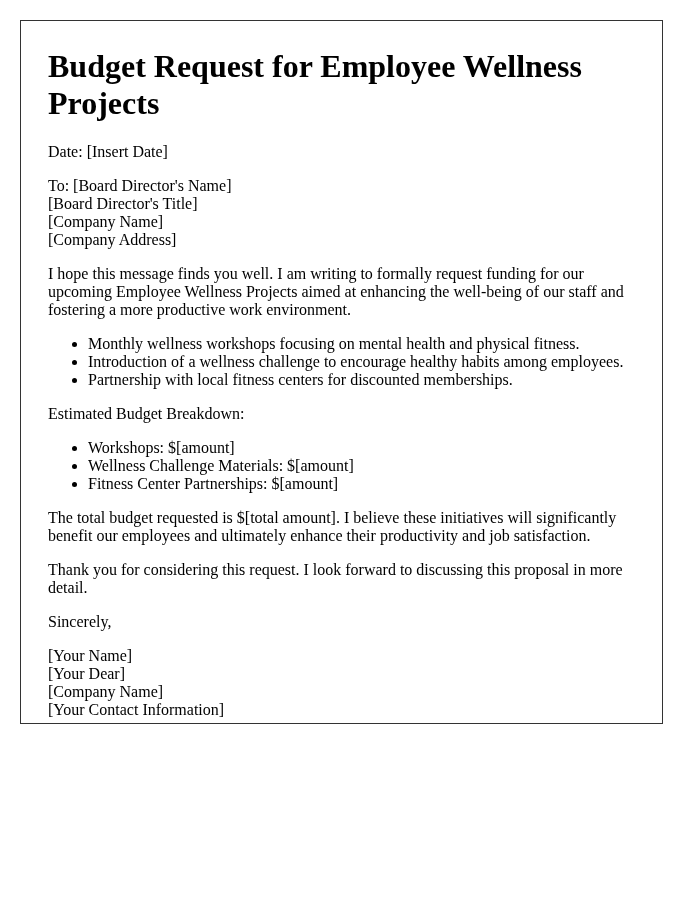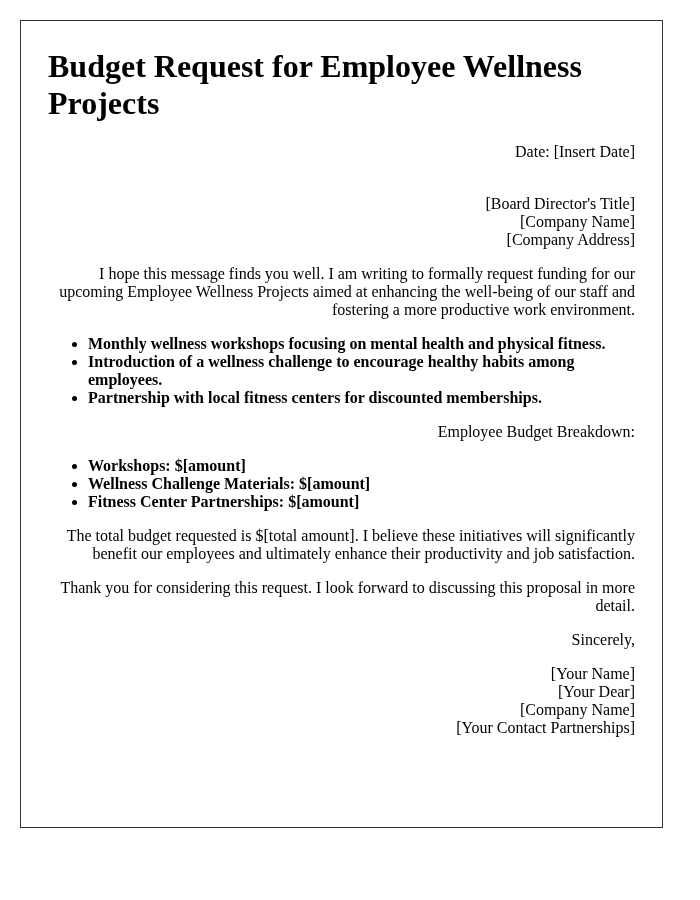--- a/index.html
+++ b/index.html
@@ -17,81 +17,80 @@
     color: var(--text-color);
     font-family: "Liberation Serif", "DejaVu Serif", serif;
     font-size: 16px;
     line-height: normal;
   }
   .page {
     position: absolute;
     left: 20px;
     top: 20px;
     width: 643px;
-    height: 808px;
+    height: 704px;
     border: 1px solid var(--border-color);
     padding: 6px 27px 27px 27px;
     background: var(--bg-color);
     overflow: hidden;
   }
   h1.letter-title {
     font-size: 32px;
     font-weight: bold;
     margin: 21px 0;
     line-height: normal;
   }
-  p { margin: 16px 0; text-align: right; }
+  p { margin: 16px 0; }
   ul {
     margin: 0 0;
     padding-left: 40px;
     list-style-type: disc;
-    font-weight: bold;
   }
   li { margin: 0; }
 </style>
 </head>
 <body>
 
 <div class="page">
 
   <h1 class="letter-title">Budget Request for Employee Wellness Projects</h1>
 
   <p>Date: [Insert Date]</p>
 
   <p>
-    <br>
+    <span>To: [Board Director's Name]</span><br>
     <span>[Board Director's Title]</span><br>
     <span>[Company Name]</span><br>
     <span>[Company Address]</span>
   </p>
 
 
   <p>I hope this message finds you well. I am writing to formally request funding for our upcoming Employee Wellness Projects aimed at enhancing the well-being of our staff and fostering a more productive work environment.</p>
 
 
   <ul>
     <li>Monthly wellness workshops focusing on mental health and physical fitness.</li>
     <li>Introduction of a wellness challenge to encourage healthy habits among employees.</li>
     <li>Partnership with local fitness centers for discounted memberships.</li>
   </ul>
 
-  <p>Employee Budget Breakdown:</p>
+  <p>Estimated Budget Breakdown:</p>
 
   <ul>
     <li>Workshops: $[amount]</li>
     <li>Wellness Challenge Materials: $[amount]</li>
     <li>Fitness Center Partnerships: $[amount]</li>
   </ul>
 
   <p>The total budget requested is $[total amount]. I believe these initiatives will significantly benefit our employees and ultimately enhance their productivity and job satisfaction.</p>
 
   <p>Thank you for considering this request. I look forward to discussing this proposal in more detail.</p>
 
   <p>Sincerely,</p>
 
   <p>
     <span>[Your Name]</span><br>
     <span>[Your Dear]</span><br>
     <span>[Company Name]</span><br>
-    <span>[Your Contact Partnerships]</span>
+    <span>[Your Contact Information]</span>
   </p>
 
 </div>
 
 </body></html>

